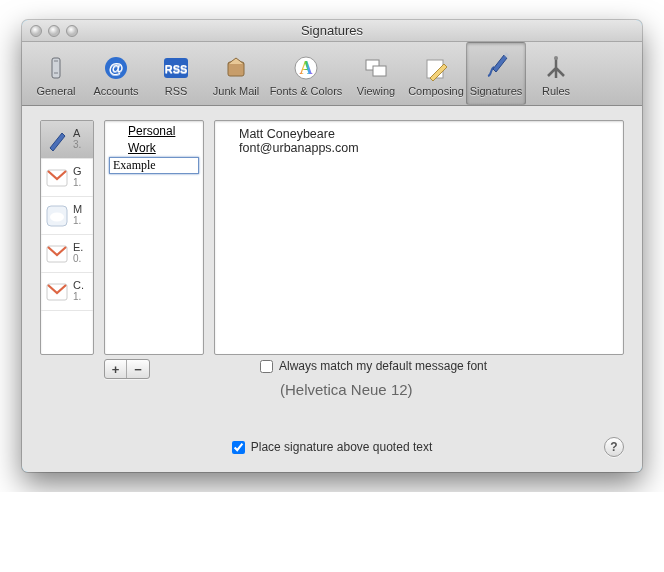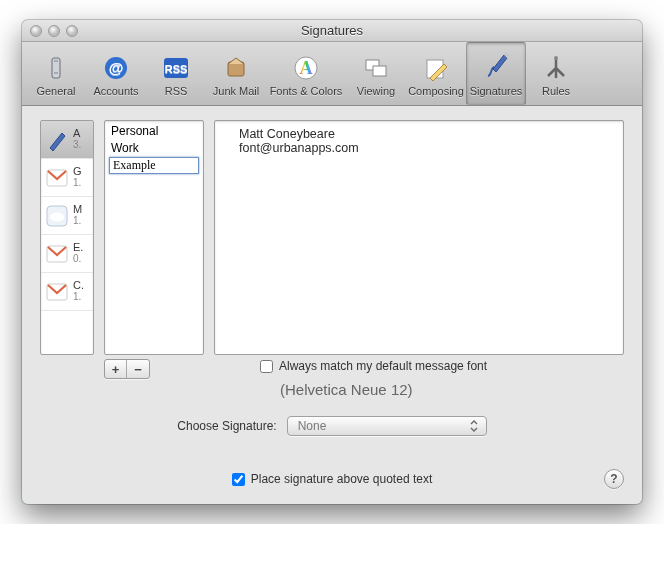--- a/index.html
+++ b/index.html
@@ -101,21 +101,21 @@
   }
   .acct-icon { width: 24px; height: 24px; flex-shrink: 0; display:flex; align-items:center; justify-content:center; }
   .acct-txt { display:flex; flex-direction: column; line-height:1.05; overflow:hidden; }
   .acct-txt .sub { font-size: 10px; color: #888; }
   .sigs {
     width: 100px;
     display: flex; flex-direction: column;
     box-shadow: inset 0 1px 2px rgba(0,0,0,0.15);
   }
   .sig-list { flex: 1; padding: 2px 0; font-size: 12px; }
-  .sig-item { height: 17px; padding: 0 6px; line-height:17px; }
+  .sig-item { height: 17px; padding: 0 23px; line-height:17px;text-decoration:underline; }
   .sig-editing {
     margin: 0 4px; height: 17px;
     background: #fff;
     border: 1px solid #6f93c7;
     box-shadow: 0 0 2px #6f93c7;
     font-family: Liberation Serif, serif;
     font-size: 12px;
     outline: none;
     padding: 5px 3px;
     display: block;
@@ -397,31 +397,20 @@
       <div class="fontopt">
         <label class="checkbox-row">
           <input type="checkbox" style="">
           <span>Always match my default message font</span>
         </label>
         <span class="fonthint">(Helvetica Neue 12)</span>
       </div>
     </div>
 
     <div class="bottom">
-      <div class="choose-row">
-        <span>Choose Signature:</span>
-        <div class="popup">
-          <span>None</span>
-          <span class="arrows">
-            <svg width="8" height="12">
-                <path d="M1 4 L4 1 L7 4 M1 8 L4 11 L7 8" stroke="#666" stroke-width="1.3" fill="none"></path>
-              </svg>
-          </span>
-        </div>
-      </div>
       <div class="place-row">
         <label class="checkbox-row">
           <input type="checkbox" checked="" style="">
           <span>Place signature above quoted text</span>
         </label>
         <div class="help">?</div>
       </div>
     </div>
   </div>
 </div>

